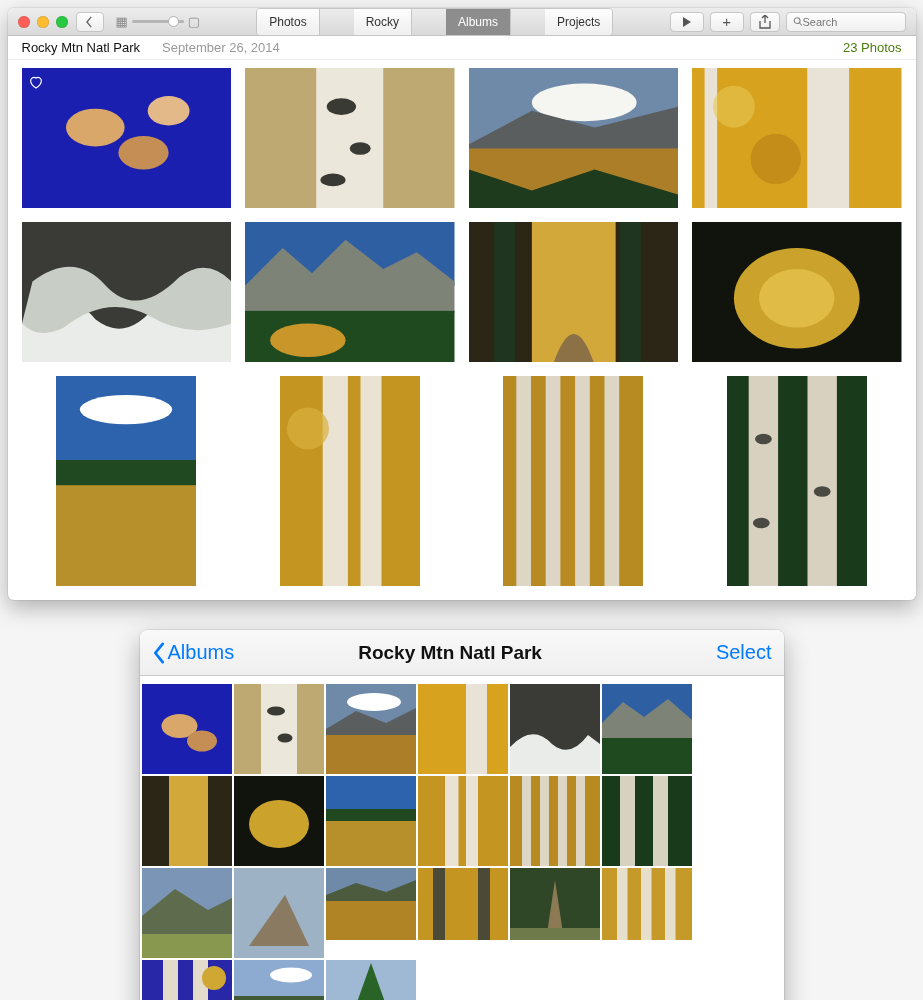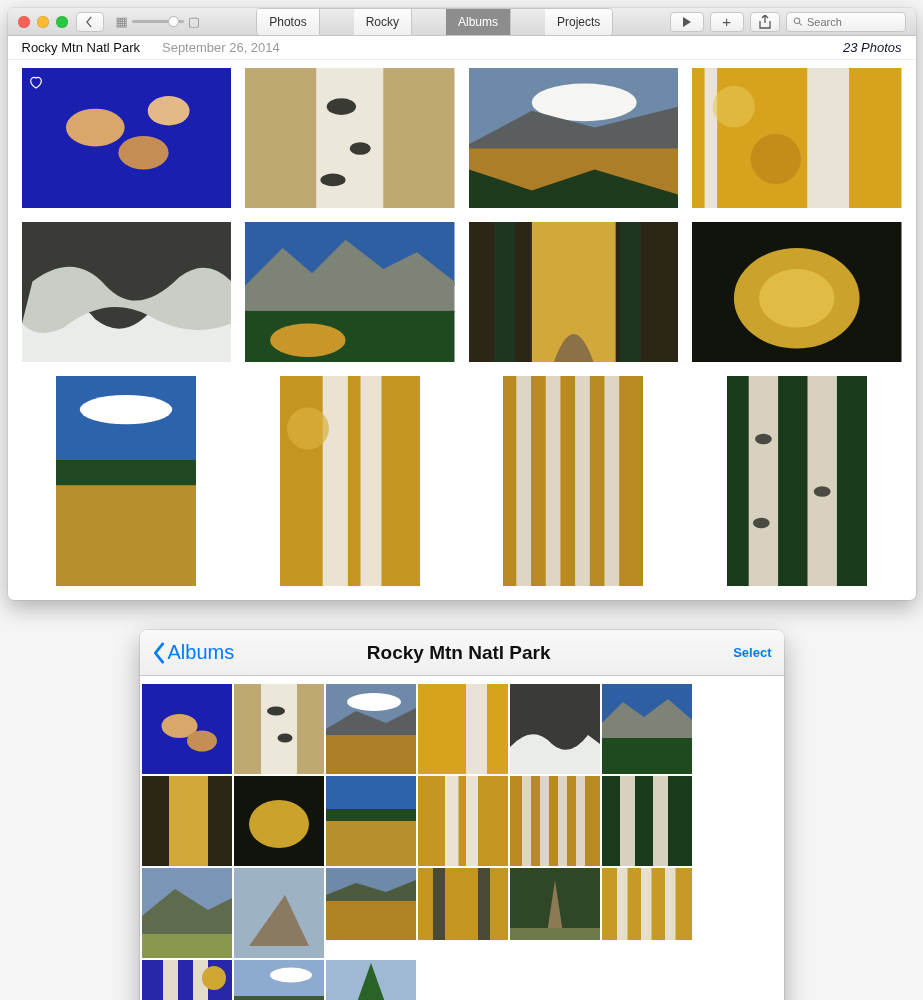--- a/index.html
+++ b/index.html
@@ -44,27 +44,27 @@
   .zoom-group{display:flex;align-items:center;gap:4px;margin-left:4px;}
   .zoom-ic{color:#8a8a8a;}
   .slider{width:52px;height:3px;background:#b5b5b5;border-radius:2px;position:relative;}
   .slider .knob{width:11px;height:11px;border-radius:50%;background:#fff;border:1px solid #b3b3b3;position:absolute;top:-4px;left:70%;}
   .flex-spacer{flex:1;}
   .seg{display:flex;border:1px solid #c6c6c6;border-radius:4px;overflow:hidden;height:28px;gap:34px;}
   .seg button{border:none;padding:0 12px;font-size:12px;background:linear-gradient(#fdfdfd,#efefef);color:#333;border-right:1px solid #c6c6c6;}
   .seg button:last-child{border-right:none;}
   .seg button.active{background:#8d8d8d;color:#fff;}
   .right-controls{display:flex;gap:6px;align-items:center;}
-  .search{display:flex;align-items:center;gap:5px;width:120px;height:20px;border:1px solid #c6c6c6;border-radius:4px;background:linear-gradient(#fdfdfd,#f0f0f0);padding:0 6px;color:#888;}
+  .search{display:flex;align-items:center;width:120px;height:20px;border:1px solid #c6c6c6;border-radius:4px;background:linear-gradient(#fdfdfd,#f0f0f0);padding:0 6px;color:#888;}
   .search input{border:none;background:transparent;outline:none;font-size:11px;width:100%;color:#555;}
 
   .subheader{height:24px;display:flex;align-items:center;padding:0 14px;font-size:13px;border-bottom:1px solid #eee;}
   .album-title{font-weight:400;color:#111;}
   .album-date{color:#9a9a9a;margin-left:22px;}
-  .photo-count{margin-left:auto;color:#0f172a;font-style:italic;}
+  .photo-count{margin-left:auto;color:#4d7c0f;}
 
   .grid{padding:8px 14px 14px;display:flex;flex-direction:column;gap:14px;}
   .row{display:flex;gap:14px;}
   .row.landscape .thumb{flex:1;height:140px;}
   .row.portrait{justify-content:space-around;}
   .row.portrait .thumb{width:140px;height:210px;}
   .thumb{position:relative;overflow:hidden;}
   .thumb svg{width:100%;height:100%;display:block;}
   .fav{position:absolute;left:6px;top:6px;color:rgba(255,255,255,.85);}
   .fav svg{width:16px;height:16px;}
@@ -72,21 +72,21 @@
   
   .ios-window{
     width:644px;margin:30px auto 0;background:#fff;border-radius:8px;
     box-shadow:0 10px 26px rgba(0,0,0,0.3),0 0 0 1px rgba(0,0,0,0.08);
     overflow:hidden;
   }
   .ios-nav{height:46px;background:linear-gradient(#f9f9f9,#efefef);border-bottom:1px solid #c8c8c8;display:flex;align-items:center;padding:0 12px;}
   .ios-back{color:#007aff;display:flex;align-items:center;gap:2px;font-size:20px;}
   .ios-back svg{width:14px;height:22px;}
   .ios-title{flex:1;text-align:center;font-size:19px;font-weight:600;color:#111;margin-left:-50px;}
-  .ios-select{color:#007aff;font-size:13px;font-weight:bold;}
+  .ios-select{color:#007aff;font-size:20px;}
   .ios-grid{padding:8px 2px 0 2px;display:flex;flex-wrap:wrap;gap:2px;background:#fff;}
   .ios-grid .ithumb{width:90px;height:90px;overflow:hidden;background:#ccc;}
   .ios-grid .ithumb.short{height:72px;}
   .ios-grid .ithumb svg{width:100%;height:100%;display:block;}
 </style>
 </head>
 <body>
 
 <div class="mac-window">
 

